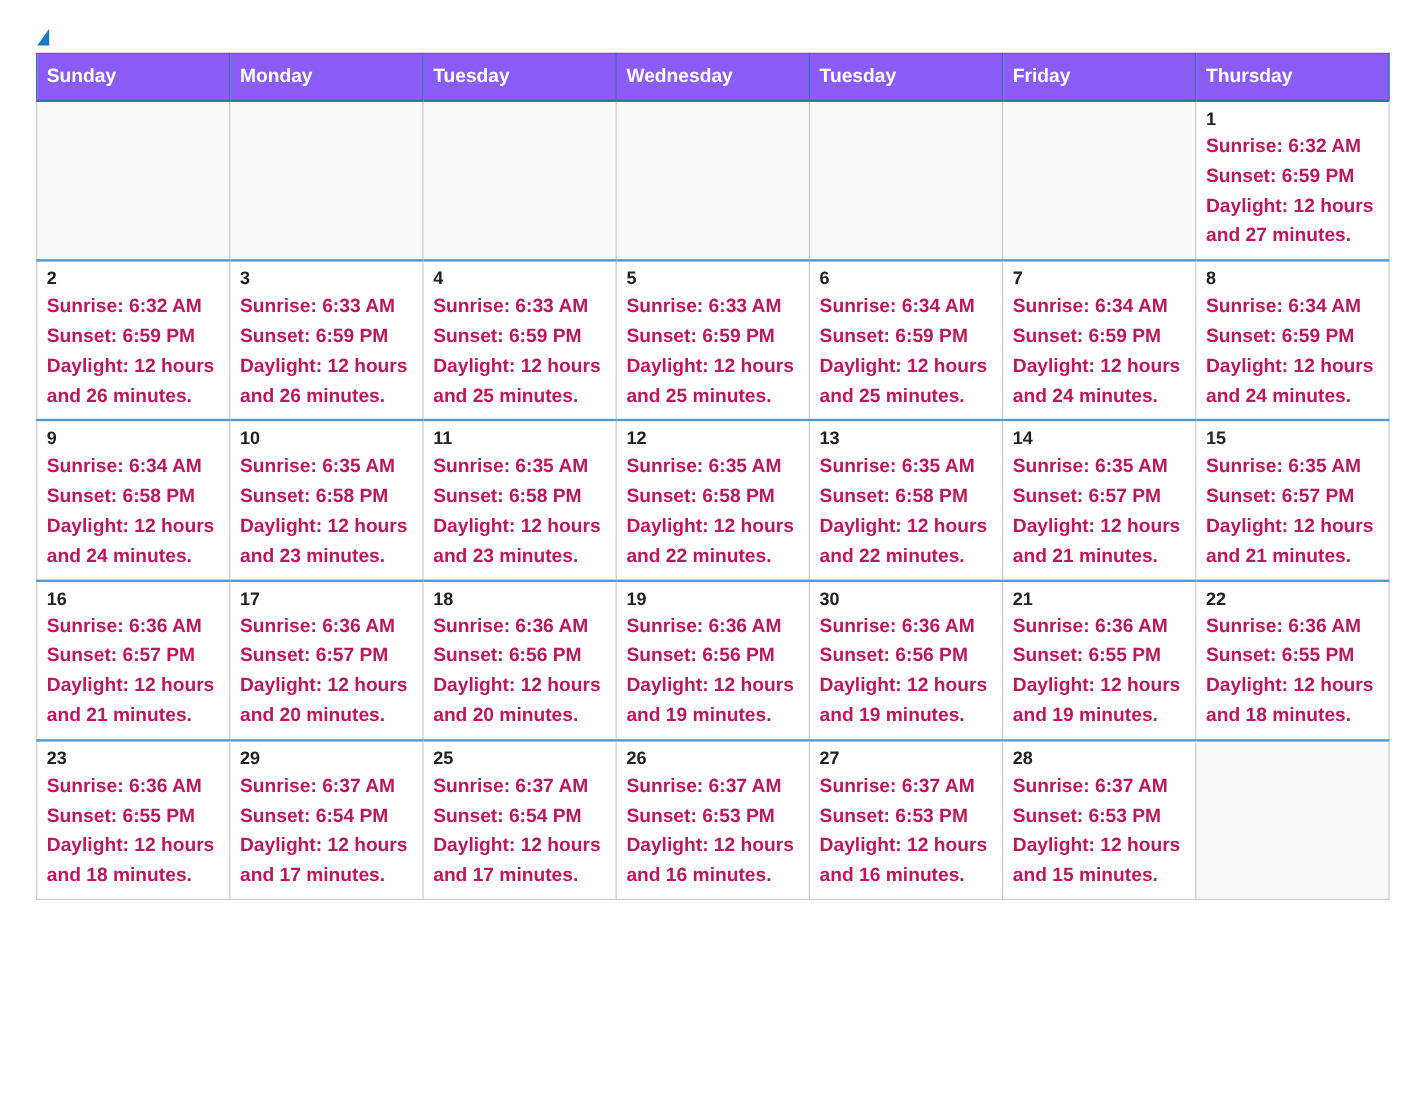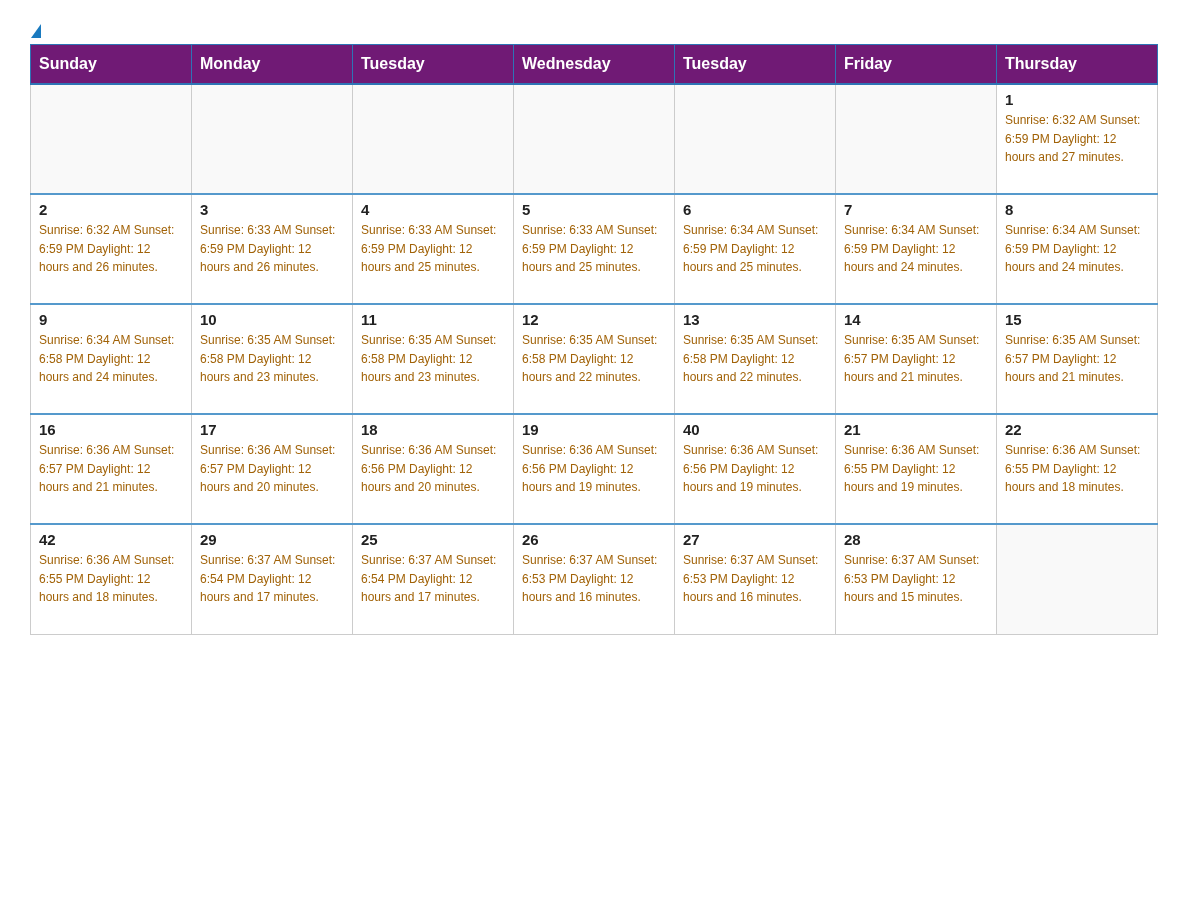--- a/index.html
+++ b/index.html
@@ -35,21 +35,21 @@
       font-size: 22px;
       color: #444;
       margin-top: 4px;
     }
     .calendar-table {
       width: 100%;
       border-collapse: collapse;
       margin-top: 10px;
     }
     .calendar-table th {
-      background-color: #701a75;
+      background-color: #8b5cf6;
       color: #fff;
       font-size: 16px;
       font-weight: bold;
       padding: 10px 8px;
       text-align: left;
       border: 1px solid #2e74b5;
     }
     .calendar-table td {
       vertical-align: top;
       padding: 6px 8px;
@@ -67,23 +67,24 @@
       border-top: 2px solid #5599cc;
     }
     .day-number {
       font-size: 15px;
       font-weight: bold;
       color: #222;
       display: block;
       margin-bottom: 3px;
     }
     .day-info {
-      font-size: 12px;
-      color: #a16207;
+      font-size: 16px;
+      color: #be185d;
       line-height: 1.55;
+      font-weight: bold;
     }
     .empty-cell {
       background: #f9f9f9;
     }
   </style>
 </head>
 <body>
 
 <div class="header">
   <div class="logo-area">
@@ -233,41 +234,41 @@
 Sunset: 6:56 PM
 Daylight: 12 hours and 20 minutes.</div>
         </td>
         <td>
           <span class="day-number">19</span>
           <div class="day-info">Sunrise: 6:36 AM
 Sunset: 6:56 PM
 Daylight: 12 hours and 19 minutes.</div>
         </td>
         <td>
-          <span class="day-number">40</span>
+          <span class="day-number">30</span>
           <div class="day-info">Sunrise: 6:36 AM
 Sunset: 6:56 PM
 Daylight: 12 hours and 19 minutes.</div>
         </td>
         <td>
           <span class="day-number">21</span>
           <div class="day-info">Sunrise: 6:36 AM
 Sunset: 6:55 PM
 Daylight: 12 hours and 19 minutes.</div>
         </td>
         <td>
           <span class="day-number">22</span>
           <div class="day-info">Sunrise: 6:36 AM
 Sunset: 6:55 PM
 Daylight: 12 hours and 18 minutes.</div>
         </td>
       </tr>
       <tr>
         <td>
-          <span class="day-number">42</span>
+          <span class="day-number">23</span>
           <div class="day-info">Sunrise: 6:36 AM
 Sunset: 6:55 PM
 Daylight: 12 hours and 18 minutes.</div>
         </td>
         <td>
           <span class="day-number">29</span>
           <div class="day-info">Sunrise: 6:37 AM
 Sunset: 6:54 PM
 Daylight: 12 hours and 17 minutes.</div>
         </td>

